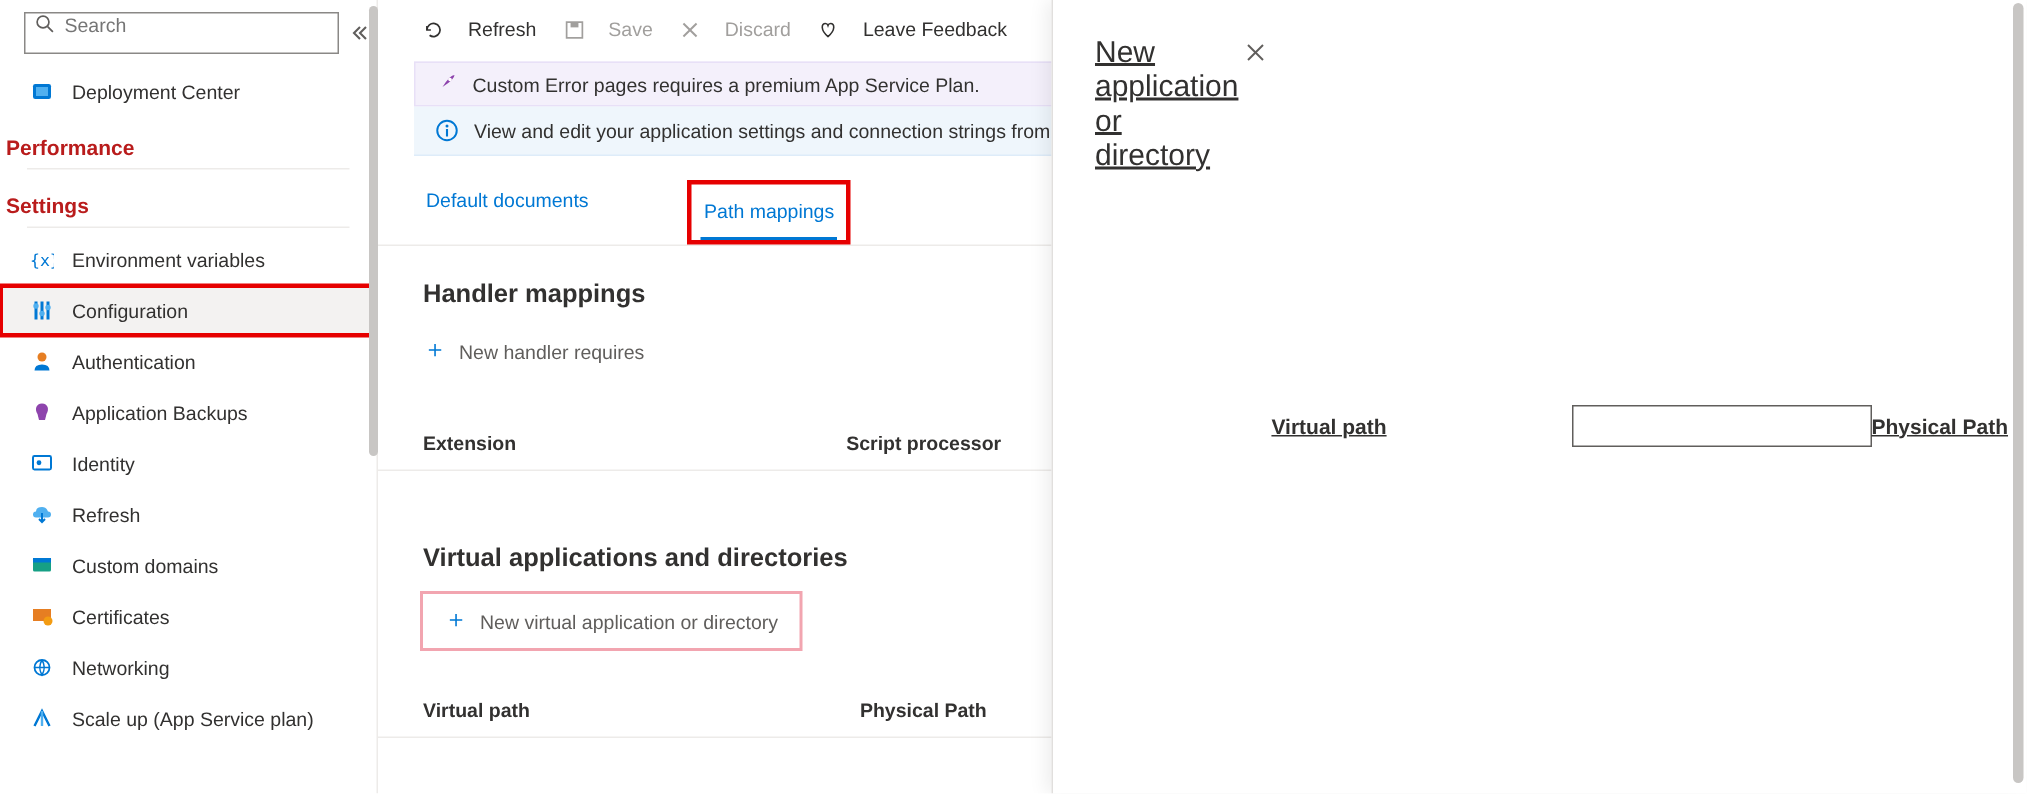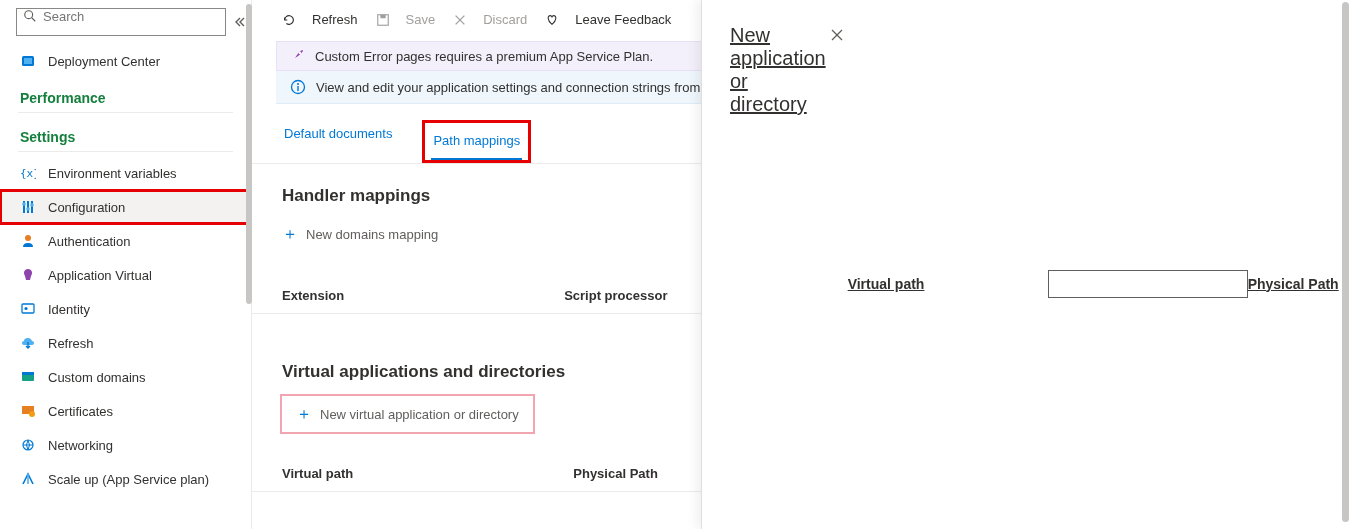--- a/index.html
+++ b/index.html
@@ -38,23 +38,23 @@
     }
     .collapse-btn { width: 20px; height: 20px; display:flex; align-items:center; justify-content:center; color:#605e5c; cursor:pointer; }
     .side-item {
       display: flex; align-items: center;
       height: 34px; padding: 0 14px 0 20px;
       gap: 12px; cursor: pointer;
       color: #323130;
     }
     .side-item .icon { width: 16px; height:16px; display:flex; align-items:center; justify-content:center; }
     .side-section-label {
-      padding: 12px 20px 6px 20px;
+      padding: 12px 20px 6px 4px;
       font-weight: 600;
-      color: #15803d;
+      color: #b91c1c;
       font-size: 14px;
     }
     .side-divider {
       height: 1px; background: #edebe9; margin: 0 18px 4px 18px;
     }
     .side-item.active {
       background: #f3f2f1;
     }
     .red-highlight {
       outline: 3px solid #e60000;
@@ -93,21 +93,21 @@
     .tabs {
       display:flex; gap: 28px;
       padding: 16px 30px 0 30px;
       border-bottom: 1px solid #edebe9;
     }
     .tab {
       padding: 6px 2px 10px 2px;
       color: #0078d4; cursor:pointer;
     }
     .tab.active { border-bottom: 2px solid #0078d4; }
-    .tab-highlight-wrap { border: 3px solid #e60000; padding: 4px 6px 0 6px; display:inline-block; }
+    .tab-highlight-wrap { border: 3px solid #e60000; padding: 4px 6px 0 6px; display:inline-block;margin-left:36px; }
     .section-h {
       font-size: 17px; font-weight: 600;
       padding: 22px 30px 6px 30px;
     }
     .add-link {
       display:flex; align-items:center; gap:8px;
       padding: 14px 30px; color: #605e5c; cursor:pointer; width:max-content;
     }
     .add-link .plus { color:#0078d4; font-size:16px; line-height:1; }
     .table-head {
@@ -236,21 +236,21 @@
       </span>
       <span>Authentication</span>
     </div>
 
     <div class="side-item">
       <span class="icon">
         <svg width="16" height="16" viewBox="0 0 16 16">
             <path d="M8 2 C4 2 3 6 5 9 L6 13 L10 13 L11 9 C13 6 12 2 8 2 Z" fill="#8e44ad"></path>
           </svg>
       </span>
-      <span>Application Virtual</span>
+      <span>Application Backups</span>
     </div>
 
     <div class="side-item">
       <span class="icon">
         <svg width="16" height="16" viewBox="0 0 16 16">
             <rect x="2" y="3" width="12" height="9" rx="1" fill="none" stroke="#0078d4" stroke-width="1.3"></rect>
             <circle cx="6" cy="7.5" r="1.6" fill="#0078d4"></circle>
           </svg>
       </span>
       <span>Identity</span>
@@ -360,21 +360,21 @@
     <div class="tabs">
       <div class="tab">Default documents</div>
       <span class="tab-highlight-wrap">
         <div class="tab active">Path mappings</div>
       </span>
     </div>
 
     <div class="section-h">Handler mappings</div>
     <div class="add-link">
       <span class="plus">＋</span>
-      <span>New domains mapping</span>
+      <span>New handler requires</span>
     </div>
     <div class="table-head">
       <span>Extension</span>
       <span>Script processor</span>
     </div>
 
     <div class="section-h" style="padding-top:48px">Virtual applications and directories</div>
     <div class="pink-box">
       <div class="add-link">
         <span class="plus">＋</span>

